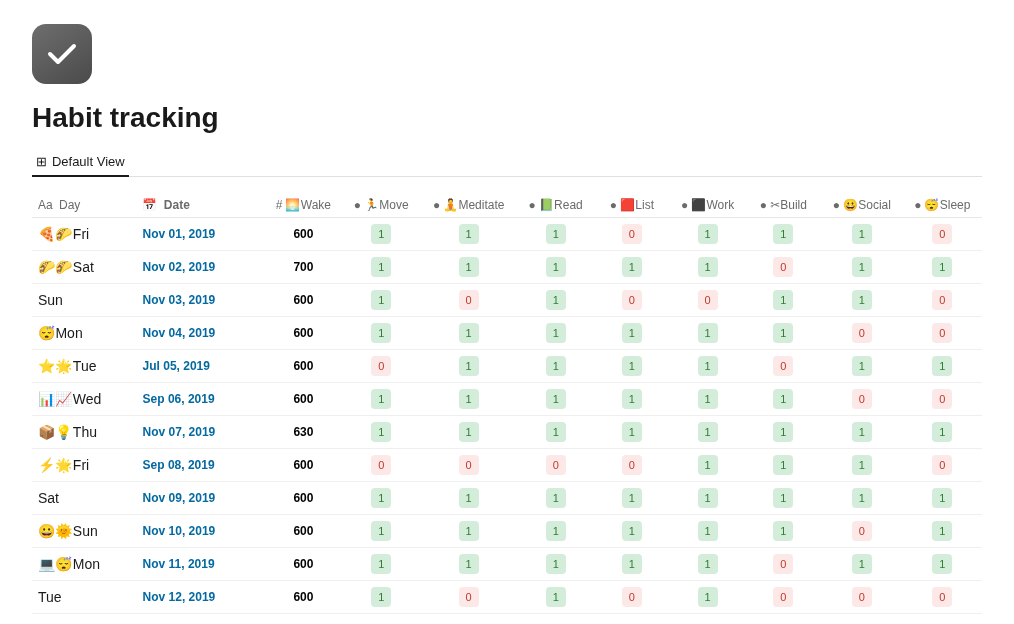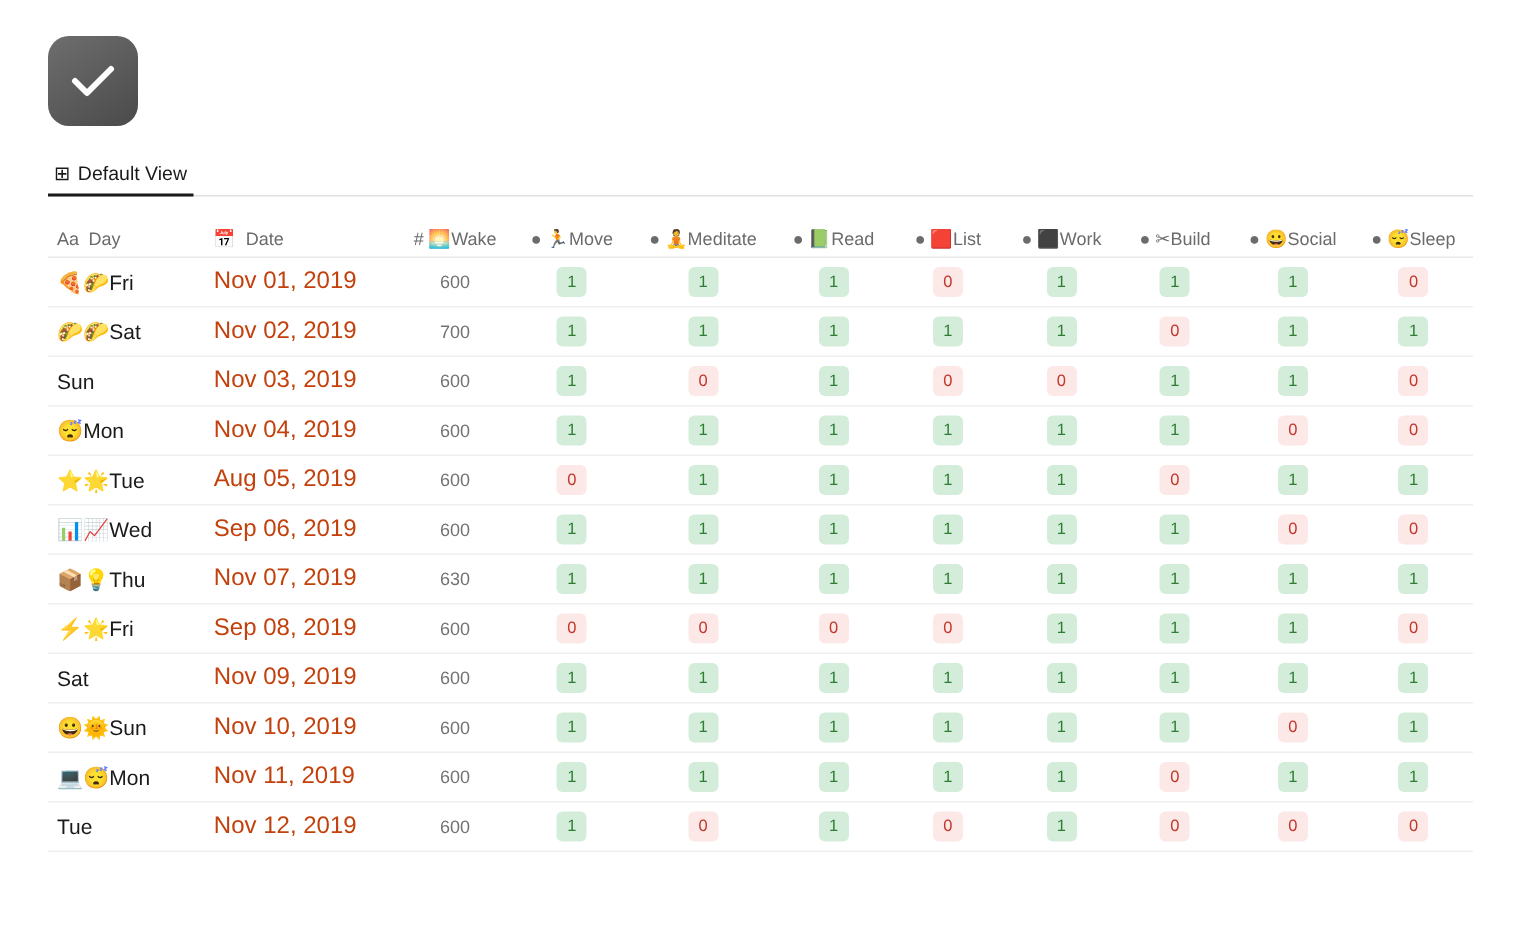--- a/index.html
+++ b/index.html
@@ -73,22 +73,22 @@
     }
     tbody tr {
       border-bottom: 1px solid #efefef;
     }
     tbody td {
       padding: 6px 6px;
       vertical-align: middle;
       white-space: nowrap;
     }
     .td-day { font-size: 14px; }
-    .td-date { color: #c2410c; font-size: 16px; }
-    .td-wake { text-align: right; color: #737373; font-size: 12px; }
+    .td-date { color: #0369a1; font-size: 12px; }
+    .td-wake { text-align: right; color: #000000; font-size: 12px; font-weight: bold; }
     .badge {
       display: inline-flex;
       align-items: center;
       justify-content: center;
       width: 20px;
       height: 20px;
       border-radius: 4px;
       font-size: 11px;
       font-weight: 500;
     }
@@ -97,35 +97,36 @@
       color: #2e7d32;
     }
     .badge-red {
       background: #fde8e8;
       color: #c0392b;
     }
     td.num-col {
       text-align: center;
     }
     .col-day { width: 90px; }
-    .col-date { width: 110px; }
+    .col-date { width: 110px; font-weight: bold; }
     .col-wake { width: 60px; text-align: center; }
     .col-other { width: 65px; text-align: center; }
   </style>
 </head>
 <body>
 
 <div class="app-container">
 
   <div class="app-icon">
     <svg viewBox="0 0 36 36" fill="none">
       <polyline points="6,18 14,26 30,10" stroke="white" stroke-width="4" stroke-linecap="round" stroke-linejoin="round"></polyline>
     </svg>
   </div>
 
+  <h1 class="page-title">Habit tracking</h1>
 
   <div class="view-tabs">
     <div class="view-tab">
       <span>⊞</span>
       <span>Default View</span>
     </div>
   </div>
 
 
   <table>
@@ -298,21 +299,21 @@
           <span class="badge badge-red">0</span>
         </td>
 
         <td class="num-col col-other">
           <span class="badge badge-red">0</span>
         </td>
 
     </tr>
         <tr>
       <td class="td-day col-day">⭐🌟Tue</td>
-      <td class="td-date col-date">Aug 05, 2019</td>
+      <td class="td-date col-date">Jul 05, 2019</td>
       <td class="td-wake col-wake">600</td>
 
         <td class="num-col col-other">
           <span class="badge badge-red">0</span>
         </td>
 
         <td class="num-col col-other">
           <span class="badge badge-green">1</span>
         </td>
 

